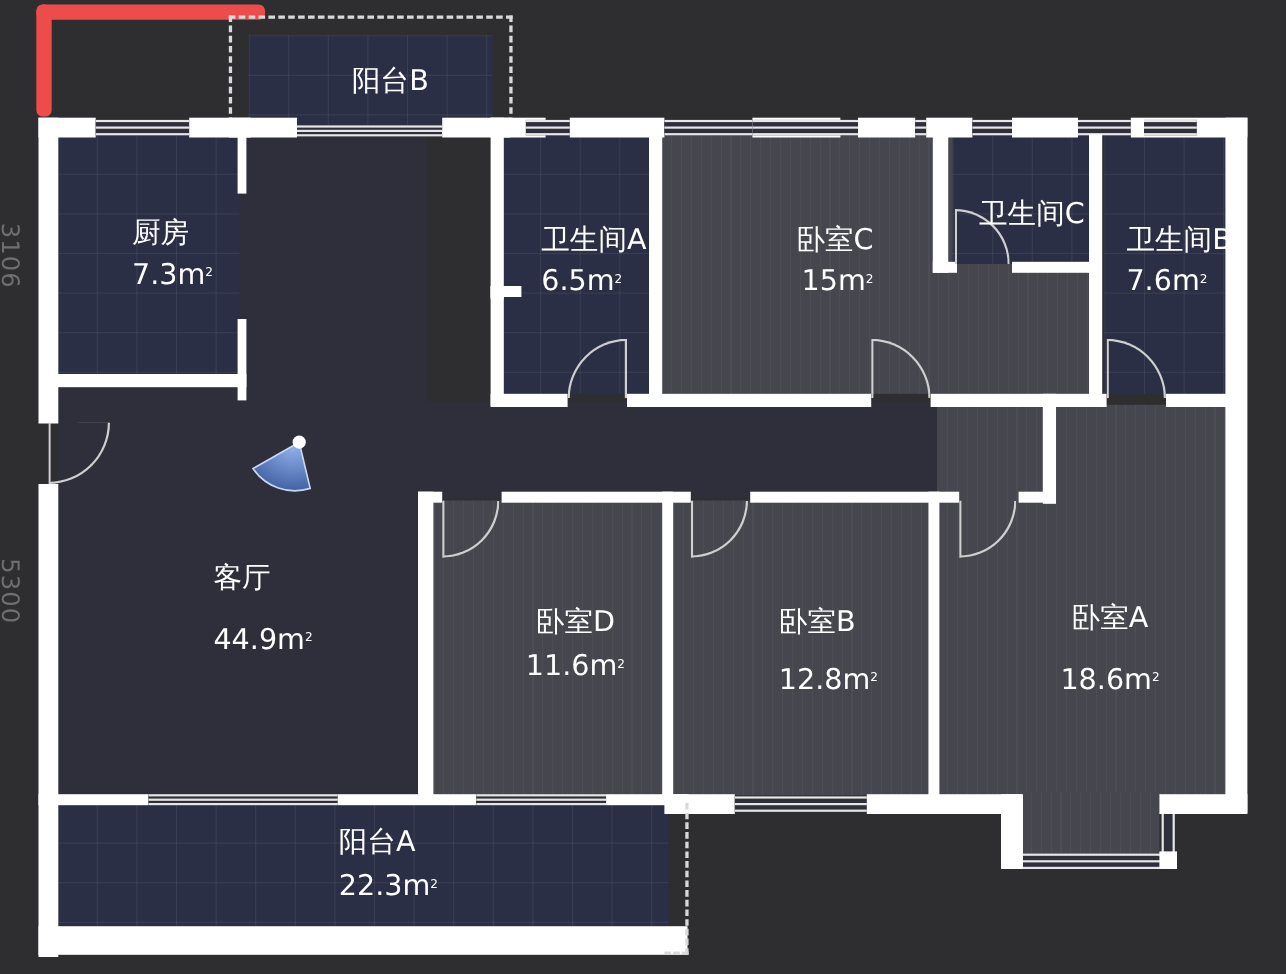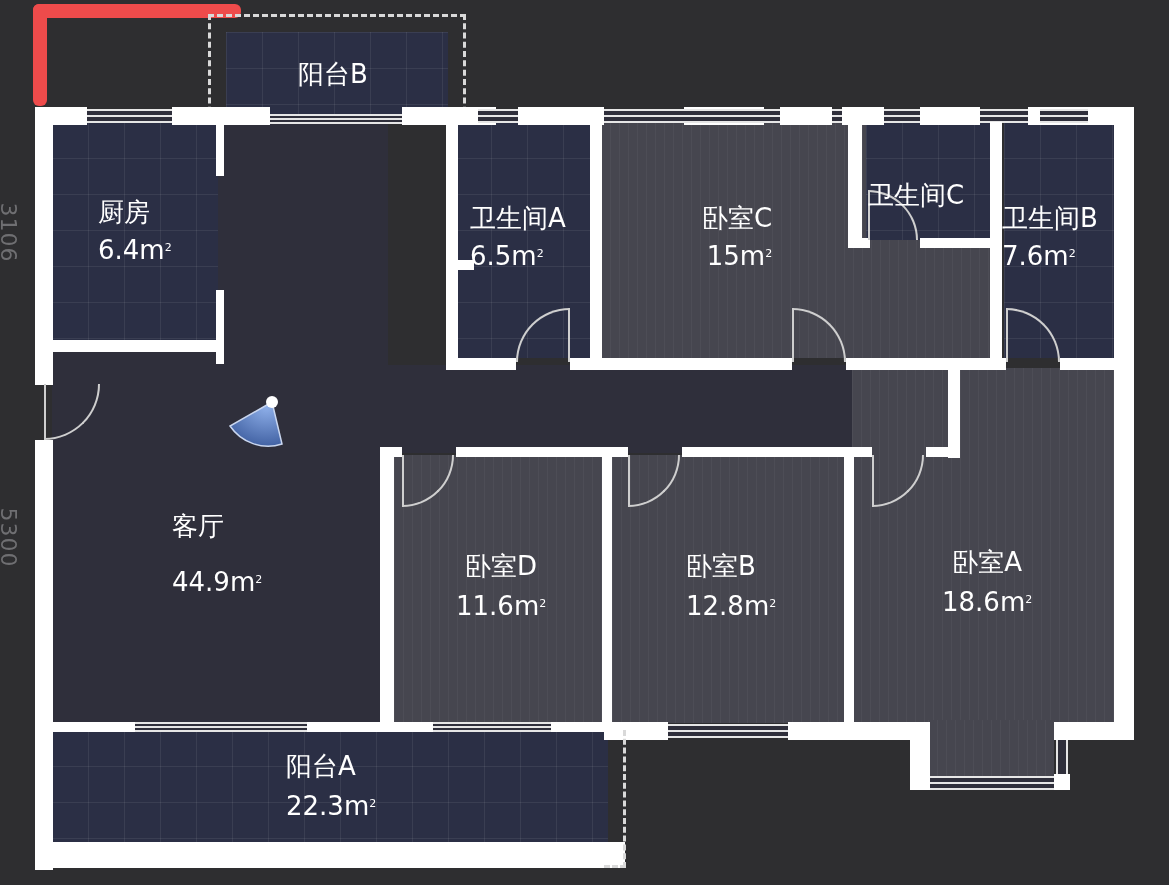--- a/index.html
+++ b/index.html
@@ -9,21 +9,21 @@
   .dashed{position:absolute;border:3px dashed #d9d9d9;box-sizing:border-box;}
   .tile{position:absolute;background-color:#2b2f45;
     background-image:linear-gradient(rgba(255,255,255,0.07) 1px,transparent 1px),linear-gradient(90deg,rgba(255,255,255,0.07) 1px,transparent 1px);
     background-size:36px 36px;}
   .wood{position:absolute;background-color:#46464f;
     background-image:repeating-linear-gradient(90deg,rgba(255,255,255,0.04) 0px,rgba(255,255,255,0.04) 1px,transparent 1px,transparent 9px);}
   .floor{position:absolute;background:#2f2f3b;}
   .window{position:absolute;background:#2f2f3b;border-top:2px solid #e6e6e6;border-bottom:2px solid #e6e6e6;box-sizing:border-box;}
   .window::after{content:"";position:absolute;left:0;right:0;top:50%;height:2px;background:#e6e6e6;transform:translateY(-50%);}
   .vwindow{position:absolute;background:#2f2f3b;border-left:2px solid #e6e6e6;border-right:2px solid #e6e6e6;box-sizing:border-box;}
-  .label{position:absolute;color:#ffffff;font-size:26px;line-height:32px;white-space:nowrap;text-align:left;}
+  .label{position:absolute;color:#ffffff;font-size:26px;line-height:32px;white-space:nowrap;text-align:left;padding-left:22px;}
   .label .area sup{font-size:11px;vertical-align:top;position:relative;top:-2px;}
   .door{position:absolute;box-sizing:border-box;}
   .dim{position:absolute;color:#6f6f72;font-size:22px;letter-spacing:1px;}
   .red{position:absolute;background:#ee4b4b;border-radius:6px;}
 </style>
 </head>
 <body>
 
 <div class="red" style="left:33px;top:4px;width:208px;height:14px;"></div>
 <div class="red" style="left:33px;top:4px;width:14px;height:102px;"></div>
@@ -157,21 +157,21 @@
     <circle cx="46" cy="8" r="6" fill="#ffffff"></circle>
   </svg>
 </div>
 
 <div class="label" style="left:298px;top:58px;">
   <div>阳台B</div>
 </div>
 
 <div class="label" style="left:98px;top:196px;">
   <div>厨房</div>
-  <div class="area" style="margin-top:6px;"><span>6.4m</span><sup>2</sup></div>
+  <div class="area" style="margin-top:6px;"><span>7.3m</span><sup>2</sup></div>
 </div>
 
 <div class="label" style="left:470px;top:202px;">
   <div>卫生间A</div>
   <div class="area" style="margin-top:6px;"><span>6.5m</span><sup>2</sup></div>
 </div>
 
 <div class="label" style="left:702px;top:202px;">
   <div>卧室C</div>
   <div class="area" style="margin-top:6px;text-align:right;"><span>15m</span><sup>2</sup></div>
@@ -191,24 +191,24 @@
   <div class="area" style="margin-top:24px;"><span>44.9m</span><sup>2</sup></div>
 </div>
 
 <div class="label" style="left:456px;top:550px;text-align:center;">
   <div>卧室D</div>
   <div class="area" style="margin-top:8px;"><span>11.6m</span><sup>2</sup></div>
 </div>
 
 <div class="label" style="left:686px;top:550px;">
   <div>卧室B</div>
-  <div class="area" style="margin-top:8px;"><span>12.8m</span><sup>2</sup></div>
+  <div class="area" style="margin-top:20px;"><span>12.8m</span><sup>2</sup></div>
 </div>
 
 <div class="label" style="left:942px;top:546px;text-align:center;">
   <div>卧室A</div>
-  <div class="area" style="margin-top:8px;"><span>18.6m</span><sup>2</sup></div>
+  <div class="area" style="margin-top:24px;"><span>18.6m</span><sup>2</sup></div>
 </div>
 
 <div class="label" style="left:286px;top:750px;">
   <div>阳台A</div>
   <div class="area" style="margin-top:8px;"><span>22.3m</span><sup>2</sup></div>
 </div>
 
 </body></html>

